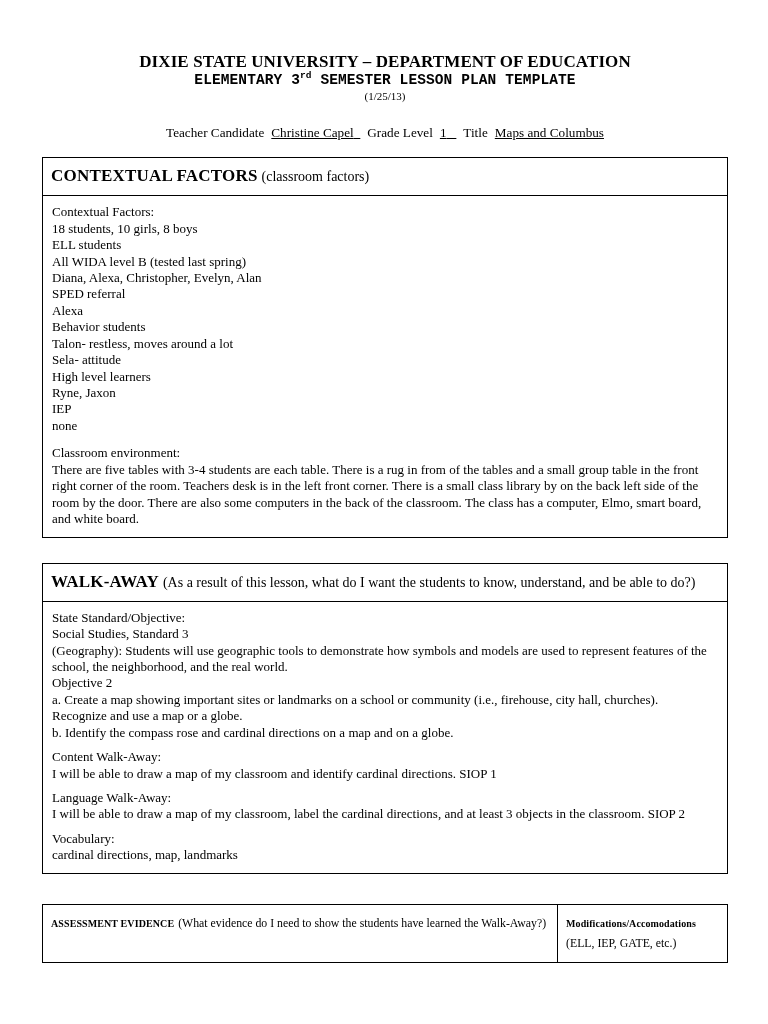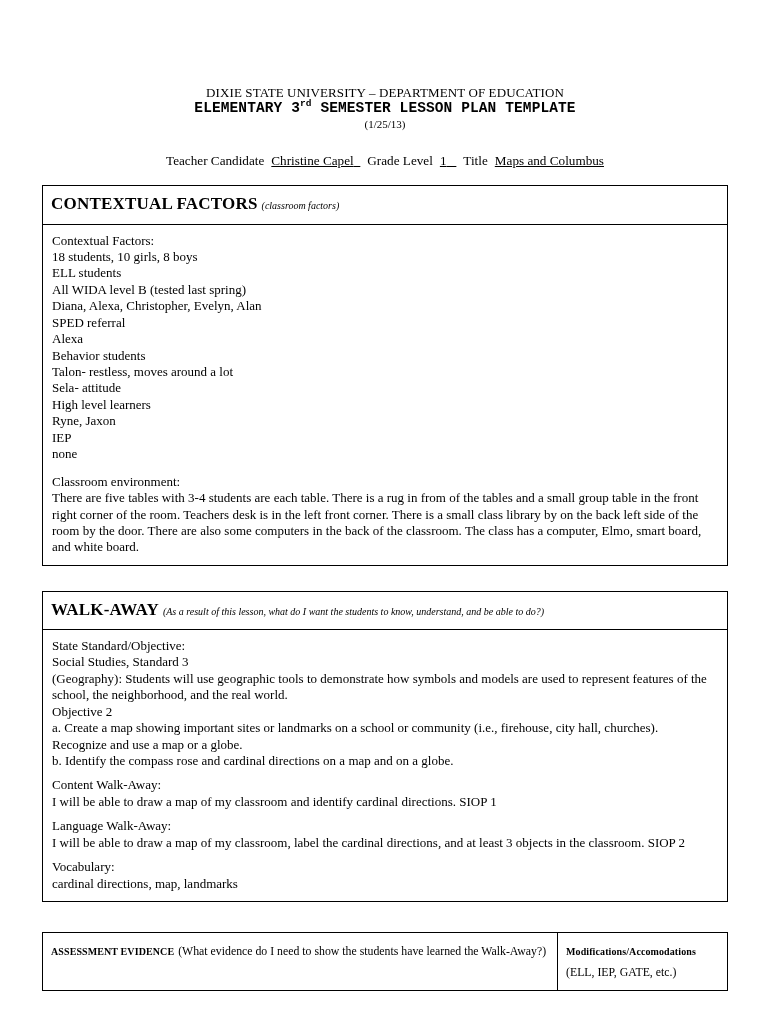--- a/index.html
+++ b/index.html
@@ -19,24 +19,23 @@
     width: 768px;
     height: 1024px;
     box-sizing: border-box;
     padding: 52px 40px 0 42px;
   }
   .header {
     text-align: center;
     line-height: 1.18;
   }
   .header .line1 {
-    font-size: 13px;
-    font-weight: normal;
+    font-size: 17px;
+    font-weight: bold;
     letter-spacing: 0.1px;
-    margin-top: 33px;
   }
   .header .line2 {
     font-size: 14.5px;
     font-weight: bold;
     letter-spacing: 0.1px;
     font-family: Liberation Mono, monospace;
   }
   .header .line2 sup {
     font-size: 9.5px;
     vertical-align: super;
@@ -72,22 +71,21 @@
     line-height: 1.3;
   }
   .box .band .title {
     font-family: "Liberation Serif", serif;
     font-size: 17px;
     font-weight: bold;
     letter-spacing: 0.2px;
     text-align: right;
   }
   .box .band .sub {
-    font-size: 10px;
-    font-style: italic;
+    font-size: 14px;
   }
   .box .body {
     padding: 8px 9px 9px 9px;
     font-size: 13px;
     line-height: 1.265;
   }
   .body p {
     margin: 0;
   }
   .body .gap {

